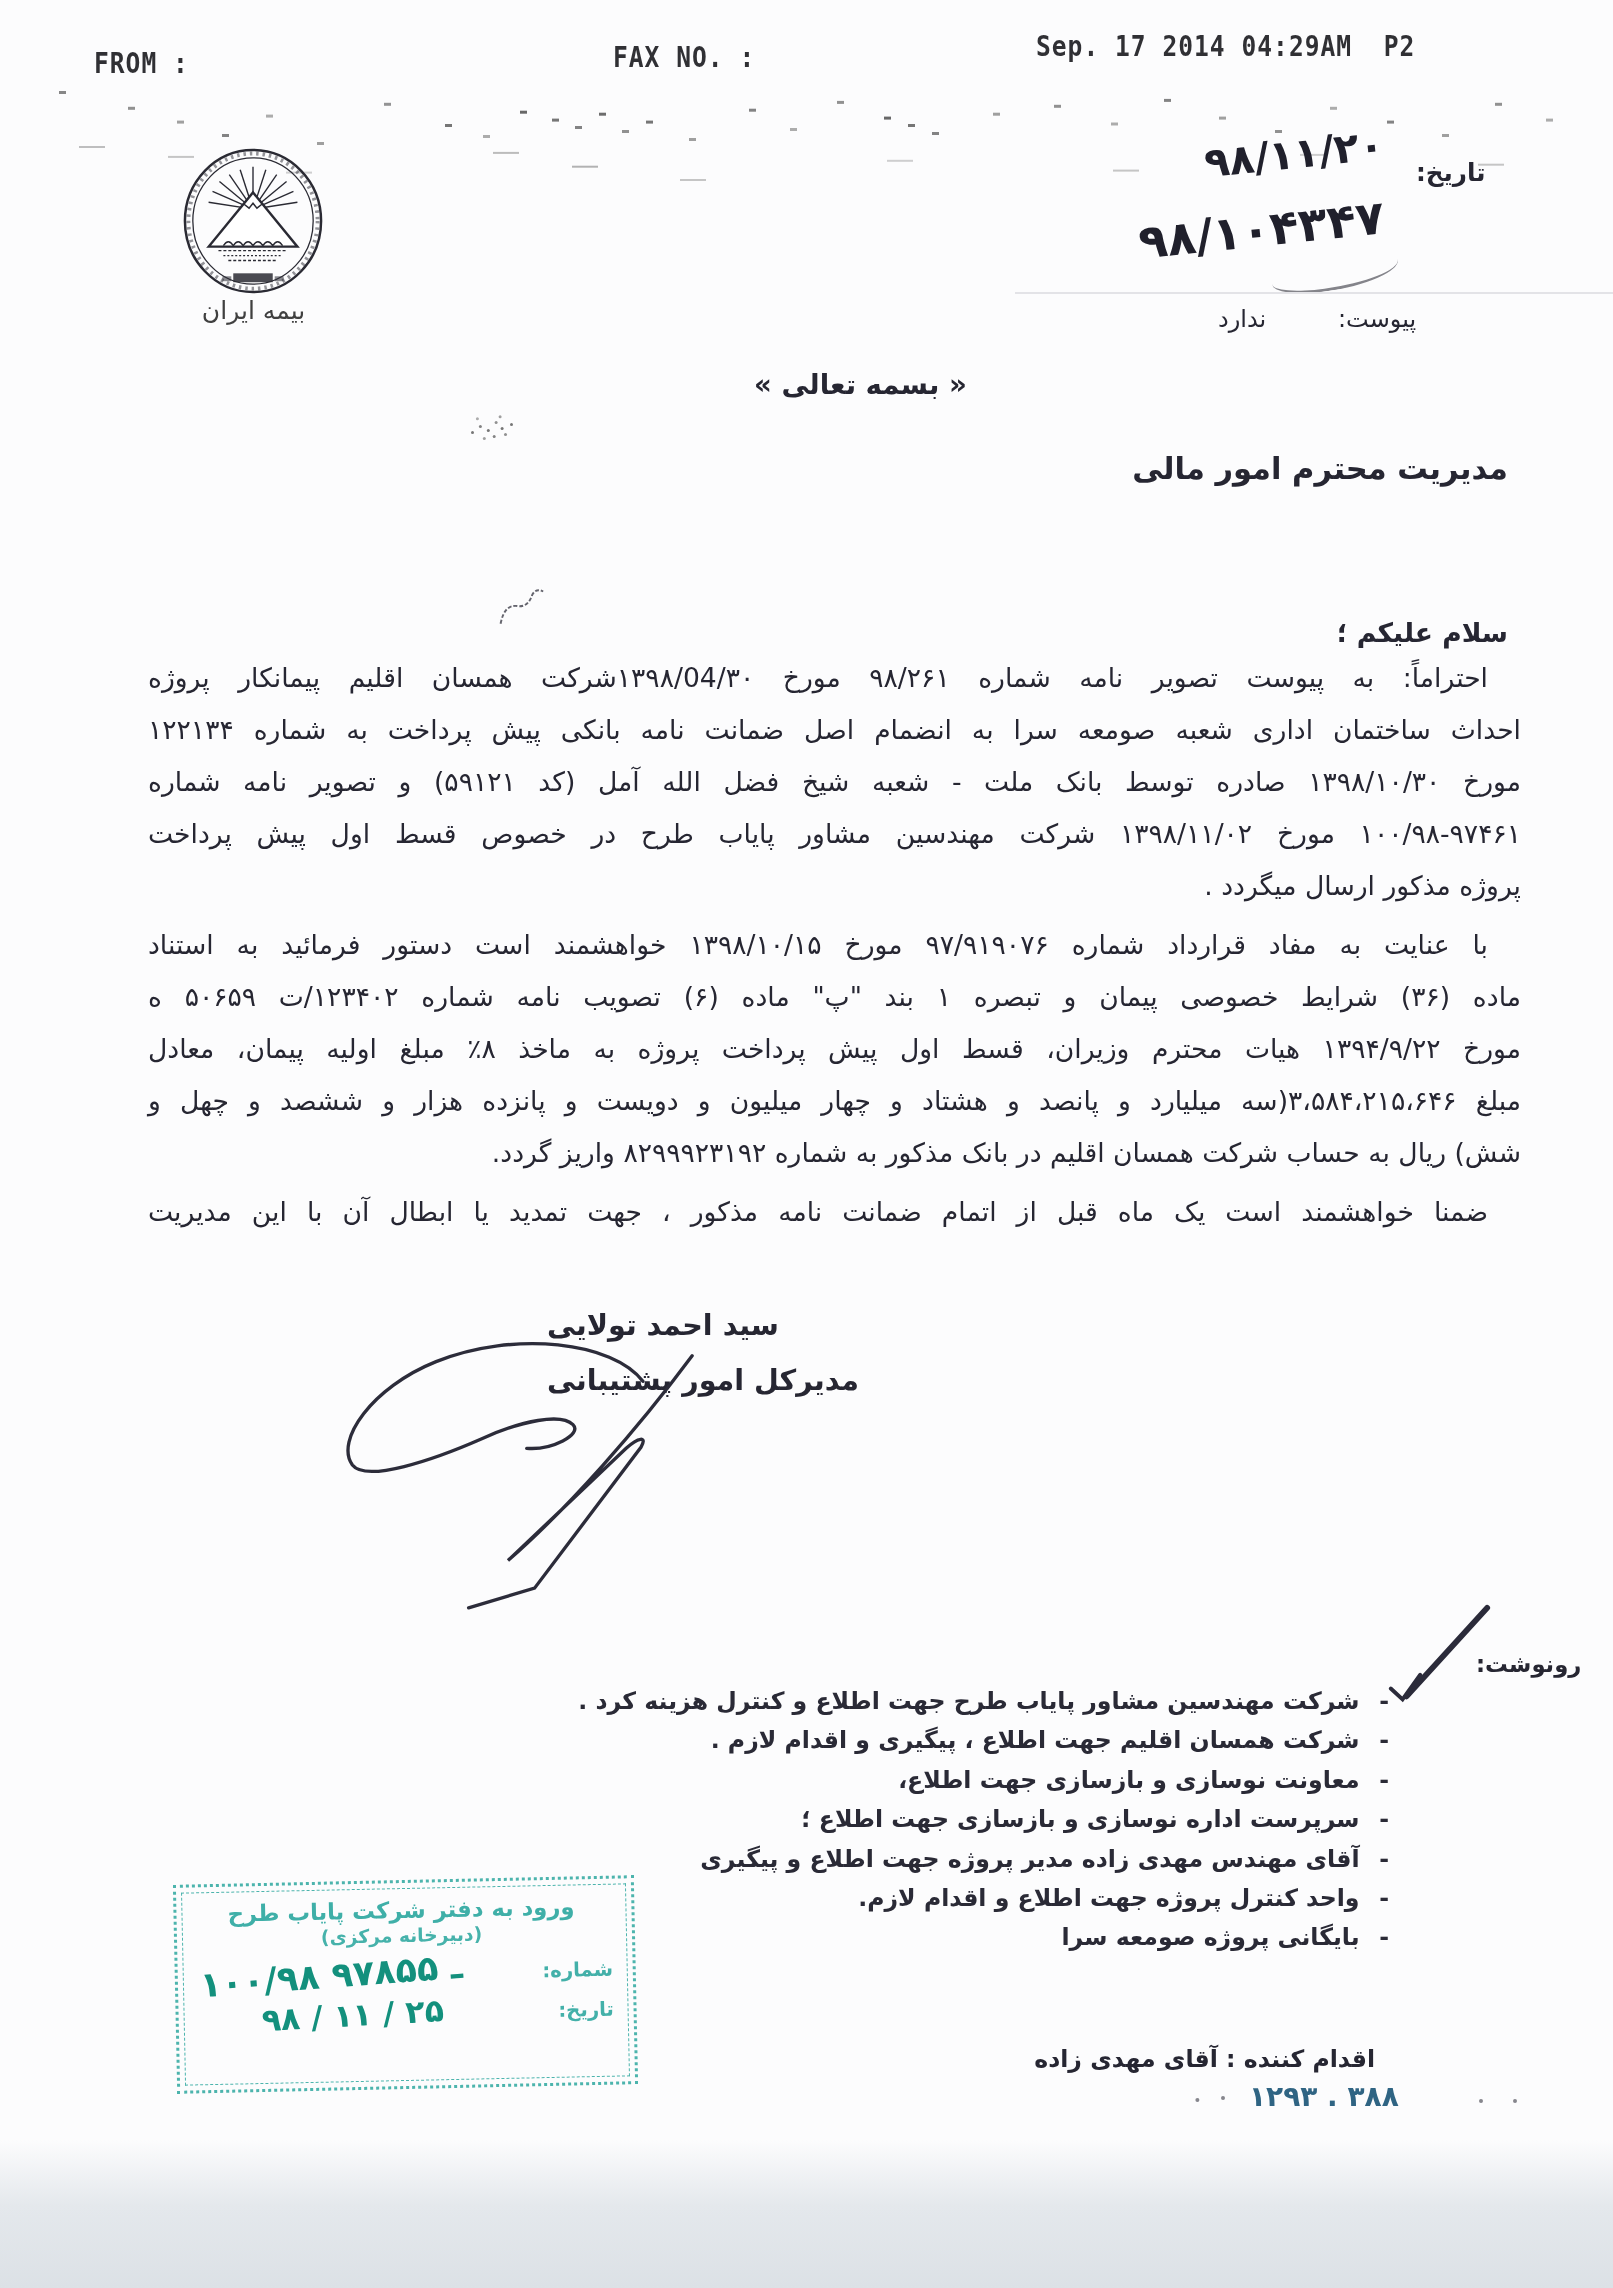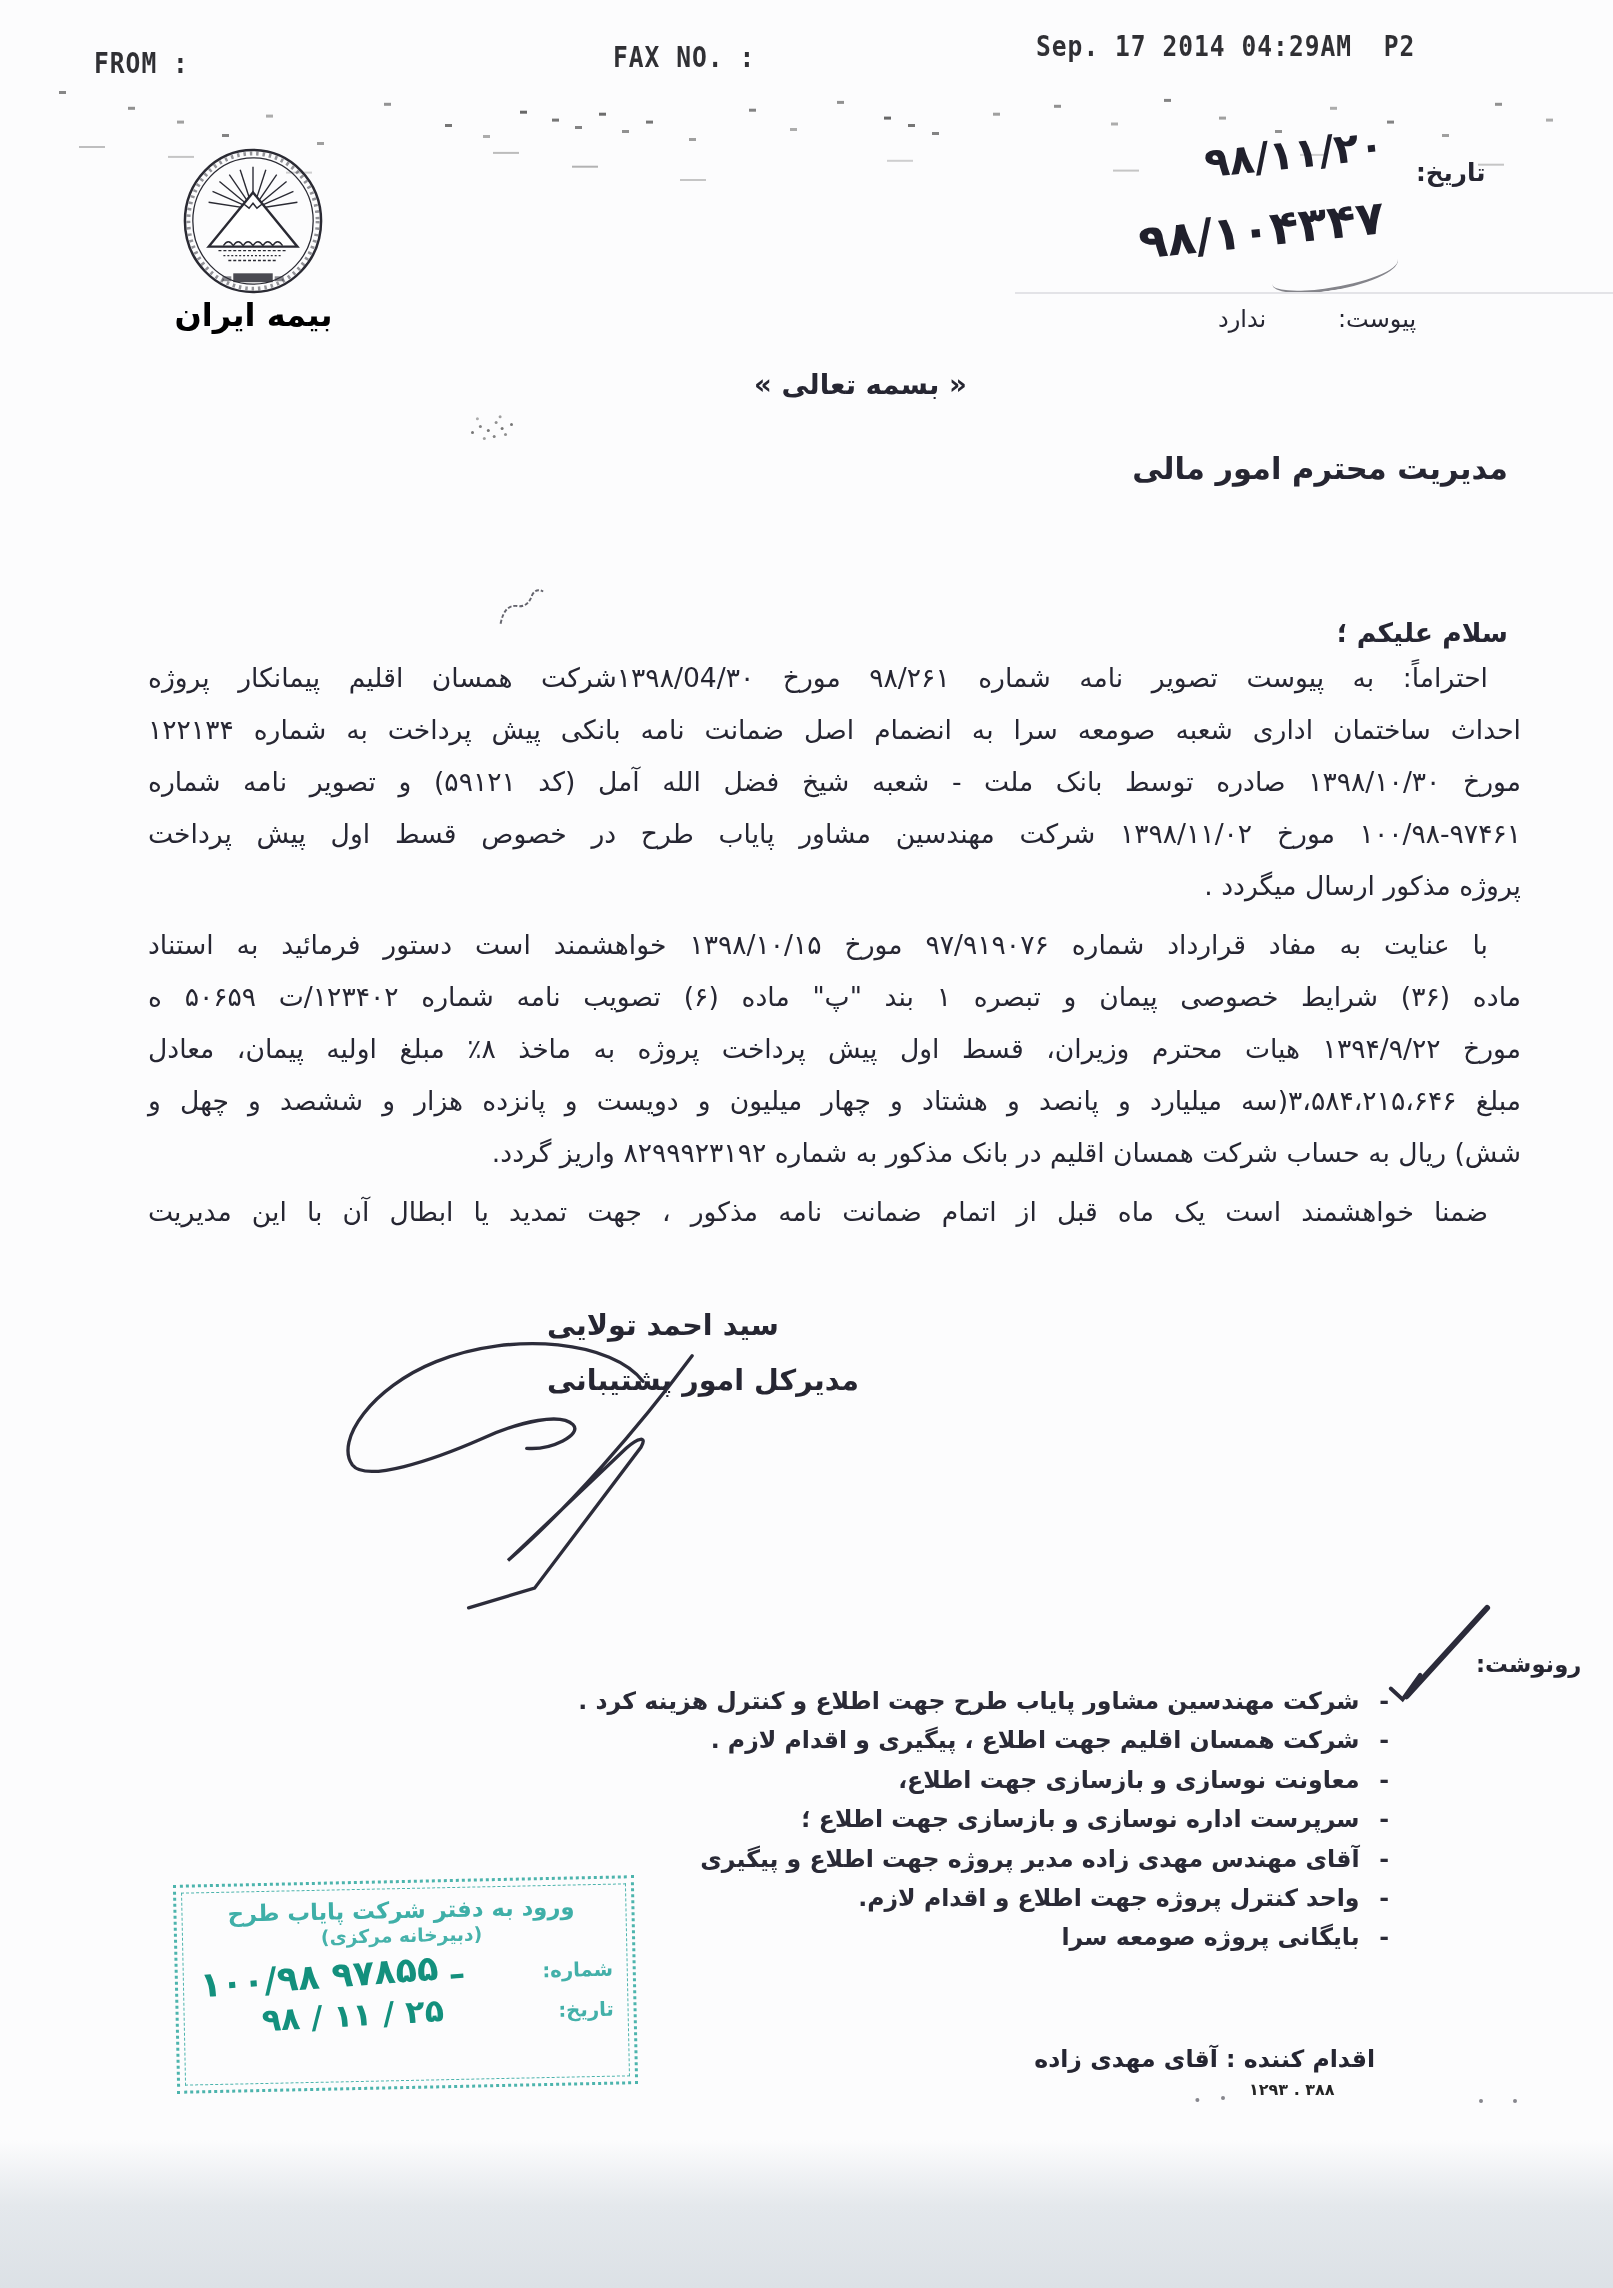--- a/index.html
+++ b/index.html
@@ -25,21 +25,21 @@
     493px 27.6px #555, 516px 35px #666, 540px 21.7px #4a4a4a, 563px 39px #777, 587px 29.6px #555,
     630px 47px #888, 690px 17.7px #666, 731px 37px #999, 778px 9.9px #777, 825px 25.6px #444,
     849px 33px #555, 873px 41px #666, 934px 21.7px #888, 995px 13.8px #777, 1052px 31.5px #999,
     1105px 7.9px #666, 1160px 25.6px #8a8a8a, 1216px 39px #777, 1271px 15.8px #999, 1328px 29.6px #666,
     1383px 43px #888, 1436px 11.8px #777, 1487px 27.6px #999;}
   .noise2{width:25.6px;height:2px;background:#8d8d8d;opacity:.55;
     box-shadow: 89px 9.9px #999, 207px 25.6px #aaa, 414px 5.9px #888, 493px 19.7px #777,
     601px 33px #999, 808px 13.8px #aaa, 1034px 23.6px #999, 1221px 7.9px #aaa, 1399px 17.7px #999;}
 
   
-  .brand{font-size:32px;font-weight:700;letter-spacing:1px;color:#000000;}
+  .brand{font-size:25px;font-weight:400;letter-spacing:1px;color:#404040;}
 
   
   .hand{font-weight:700;color:#20202c;letter-spacing:2px;direction:ltr;}
   .hand-date{font-size:41px;transform:rotate(-6deg);}
   .hand-reg{font-size:47px;transform:rotate(-6deg);}
   .flourish{width:128px;height:33px;border-bottom:3px solid rgba(32,32,44,.55);
     border-radius:0 0 60% 40%;transform:rotate(-8deg);}
 
   .label{font-size:24.6px;font-weight:700;}
   .plain{font-size:24px;}
@@ -63,21 +63,21 @@
   .sig-title{font-size:28.6px;font-weight:700;line-height:55px;}
 
   .cc-label{font-size:22.7px;font-weight:700;}
   .cc-list{width:965px;}
   .cc-row{display:flex;flex-direction:row;gap:19.7px;align-items:flex-start;
     font-size:23.6px;line-height:26.6px;margin-bottom:12.8px;font-weight:600;color:#2a2a36;}
   .cc-dash{font-weight:700;}
 
   .action{font-size:23.6px;font-weight:700;}
 
-  .footer-ref{font-size:16px;letter-spacing:5.9px;color:#000000;opacity:.85;direction:ltr;font-weight:600;}
+  .footer-ref{font-size:28px;letter-spacing:5.9px;color:#0c4a6e;opacity:.85;direction:ltr;font-weight:600;}
   .footer-dots{width:3.9px;height:3.9px;background:#55555f;border-radius:50%;opacity:.7;
     box-shadow:-25.6px 2px #55555f, 258px 3px #55555f, 292px 3px #55555f;}
 
   
   .stamp{width:455px;height:203px;border:3px dotted #4cb4ad;transform:rotate(-1.2deg);
     background:rgba(255,255,255,0);}
   .stamp-inner{position:absolute;inset:4.9px;border:1px dashed #4cb4ad;padding:7.9px 13.8px 3.9px 7.9px;box-sizing:border-box;}
   .stamp-l1{font-size:22.7px;font-weight:700;color:#3fafa8;text-align:center;letter-spacing:1px;}
   .stamp-l2{font-size:18.7px;font-weight:600;color:#46b2ab;text-align:center;margin-top:2px;}
   .stamp-label{font-size:19.7px;font-weight:700;color:#43b0a9;}

